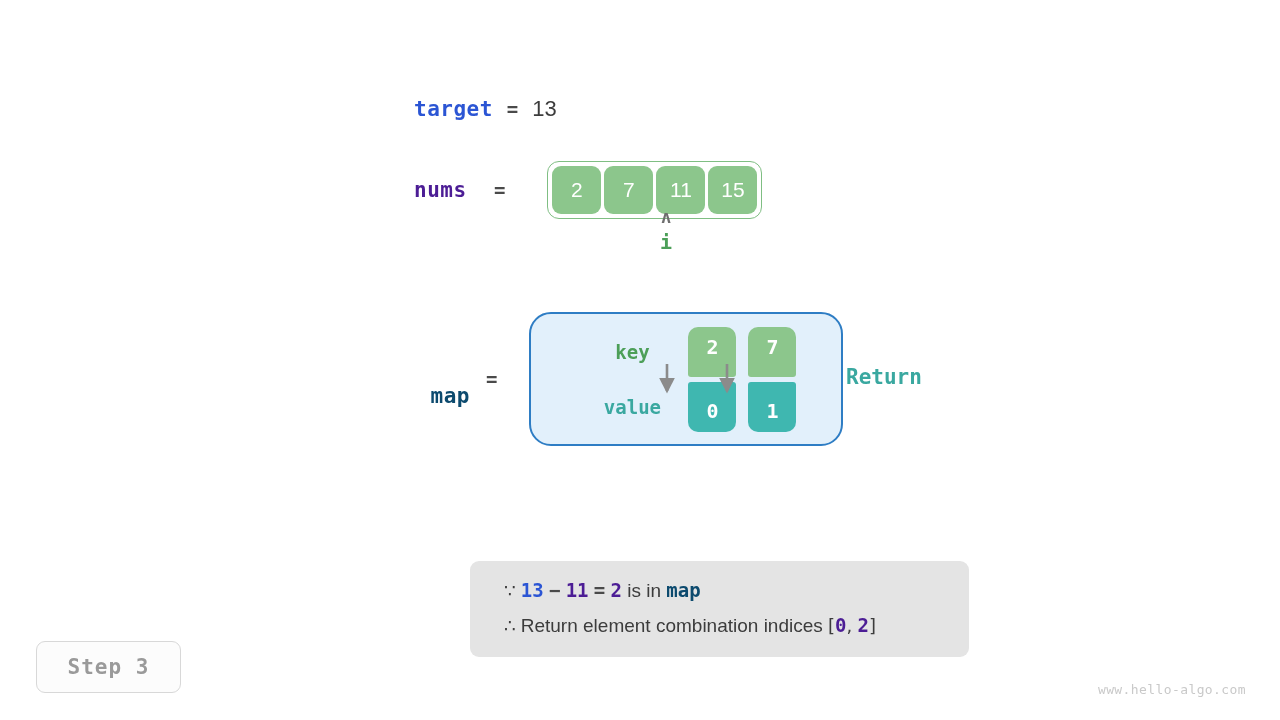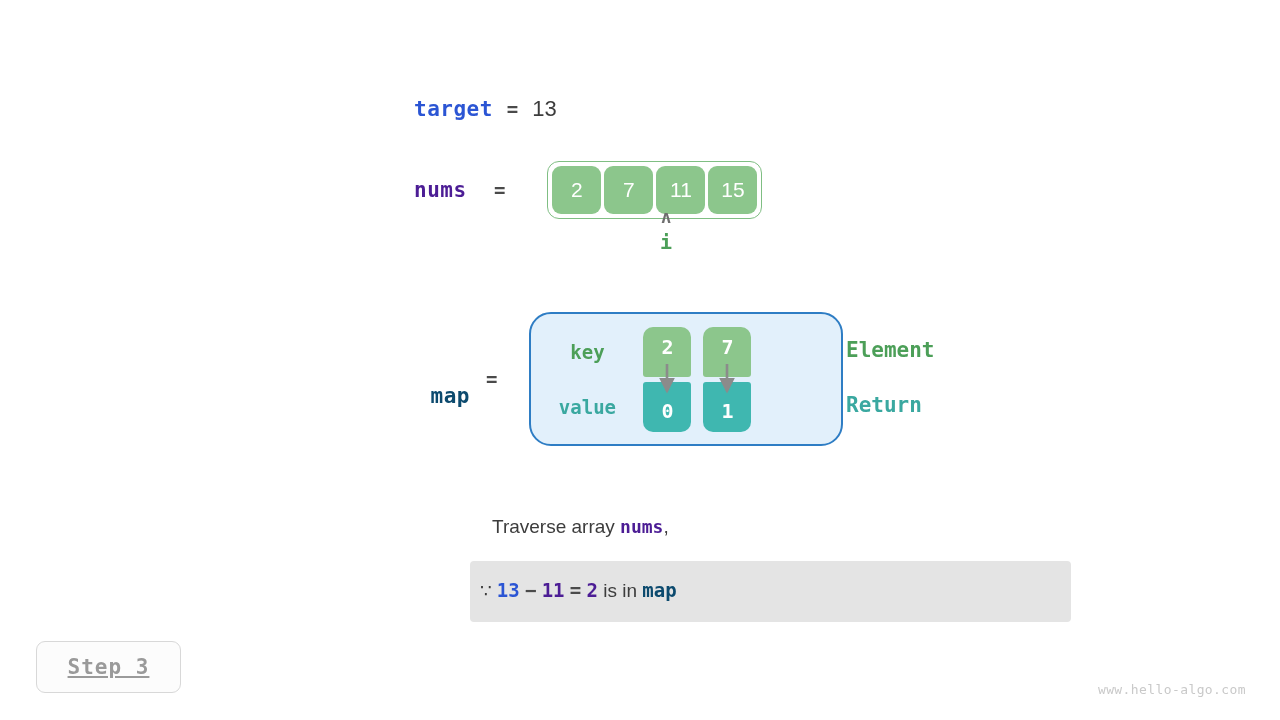--- a/index.html
+++ b/index.html
@@ -141,20 +141,21 @@
     border-radius: 22px;
     position: relative;
     display: flex;
     flex-direction: column;
     justify-content: center;
   }
   .map-line {
     display: flex;
     align-items: center;
     height: 50px;
+    justify-content: center;
   }
   .map-line + .map-line { margin-top: 5px; }
   .map-rowlabel {
     width: 112px;
     text-align: center;
     font-family: "DejaVu Sans Mono", monospace;
     font-weight: bold;
     font-size: 19px;
   }
   .map-rowlabel.key   { color: #4C9F58; }
@@ -225,25 +226,25 @@
     font-size: 19px;
     color: #3C3C3C;
     white-space: nowrap;
   }
   .explain-lead .mono { font-size: 18px; }
 
   .explain-box {
     position: absolute;
     left: 470px;
     top: 561px;
-    width: 601px;
+    width: 499px;
     box-sizing: border-box;
     background: #E4E4E4;
-    border-radius: 4px;
-    padding: 12px 22px 14px 10px;
+    border-radius: 9px;
+    padding: 12px 22px 14px 34px;
   }
   .explain-line {
     font-size: 19px;
     color: #3C3C3C;
     line-height: 34px;
     white-space: nowrap;
   }
   .explain-line .mono { font-size: 19px; }
   .sym {
     font-family: "DejaVu Sans", sans-serif;
@@ -268,21 +269,20 @@
     border-radius: 9px;
     background: #FCFCFC;
     display: flex;
     align-items: center;
     justify-content: center;
     font-family: "DejaVu Sans Mono", monospace;
     font-weight: bold;
     font-size: 21px;
     color: #9A9A9A;
     letter-spacing: 1px;
-    text-decoration: underline;
   }
 
   
   .watermark {
     position: absolute;
     right: 34px;
     bottom: 23px;
     font-family: "DejaVu Sans Mono", monospace;
     font-size: 13px;
     color: #C9C9C9;
@@ -344,38 +344,39 @@
           </marker>
         </defs>
         <line x1="24" y1="-12" x2="24" y2="27" stroke="#8B8B8B" stroke-width="2.6" marker-end="url(#ah)"></line>
         <line x1="84" y1="-12" x2="84" y2="27" stroke="#8B8B8B" stroke-width="2.6" marker-end="url(#ah)"></line>
       </svg>
 
     </div>
   </div>
 
   <div class="side-labels">
-    <span class="side-label element">Element</span>
     <span class="side-label index">Return</span>
   </div>
 
-  <div class="explain-lead">
-    <span>Traverse array </span><span class="mono var-green">nums</span><span>,</span>
-  </div>
 
   <div class="explain-box">
     <div class="explain-line">
       <span class="sym">∵</span>
       <span class="mono var-blue">13</span>
       <span class="dash">−</span>
       <span class="mono var-green">11</span>
       <span class="dash">=</span>
       <span class="mono var-green">2</span>
       <span>is in</span>
       <span class="mono var-lblue">map</span>
     </div>
+    <div class="explain-line">
+      <span class="sym">∴</span>
+      <span>Return element combination indices</span>
+      <span class="sym">[</span><span class="mono var-green">0</span><span class="sym">,</span> <span class="mono var-green">2</span><span class="sym">]</span>
+    </div>
   </div>
 
   <div class="step-badge">Step 3</div>
 
   <div class="watermark">www.hello-algo.com</div>
 
 </div>
 
 </body></html>

